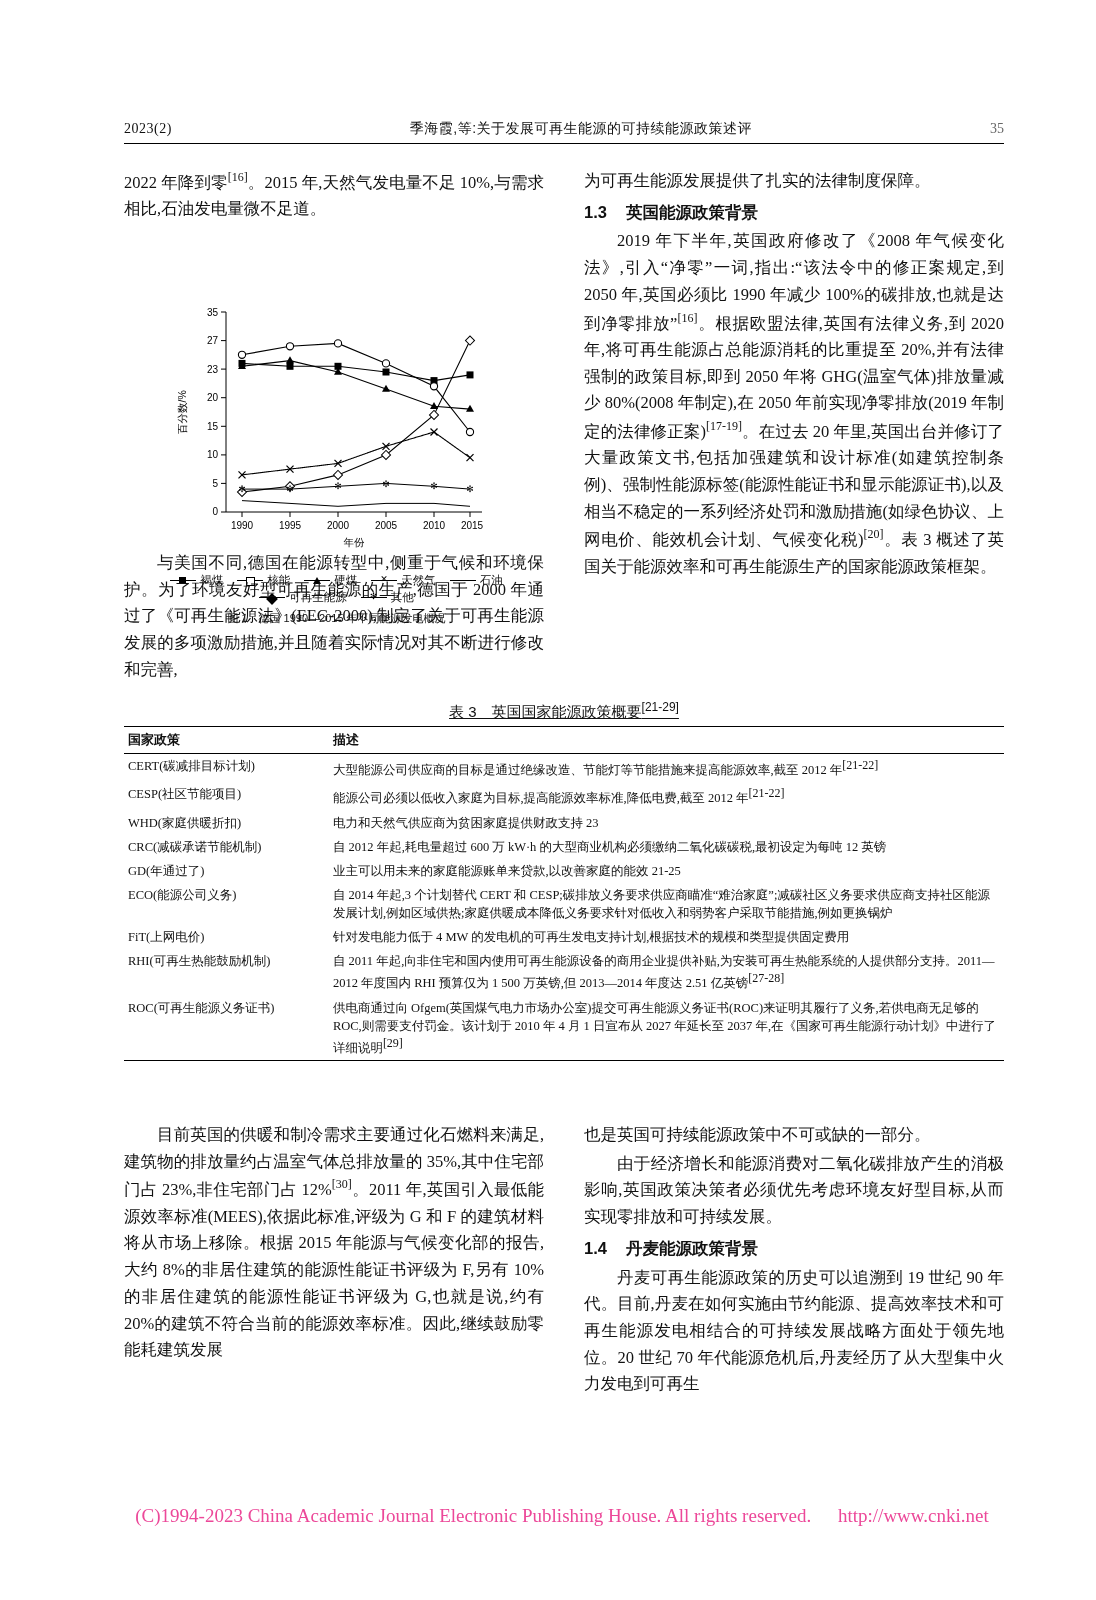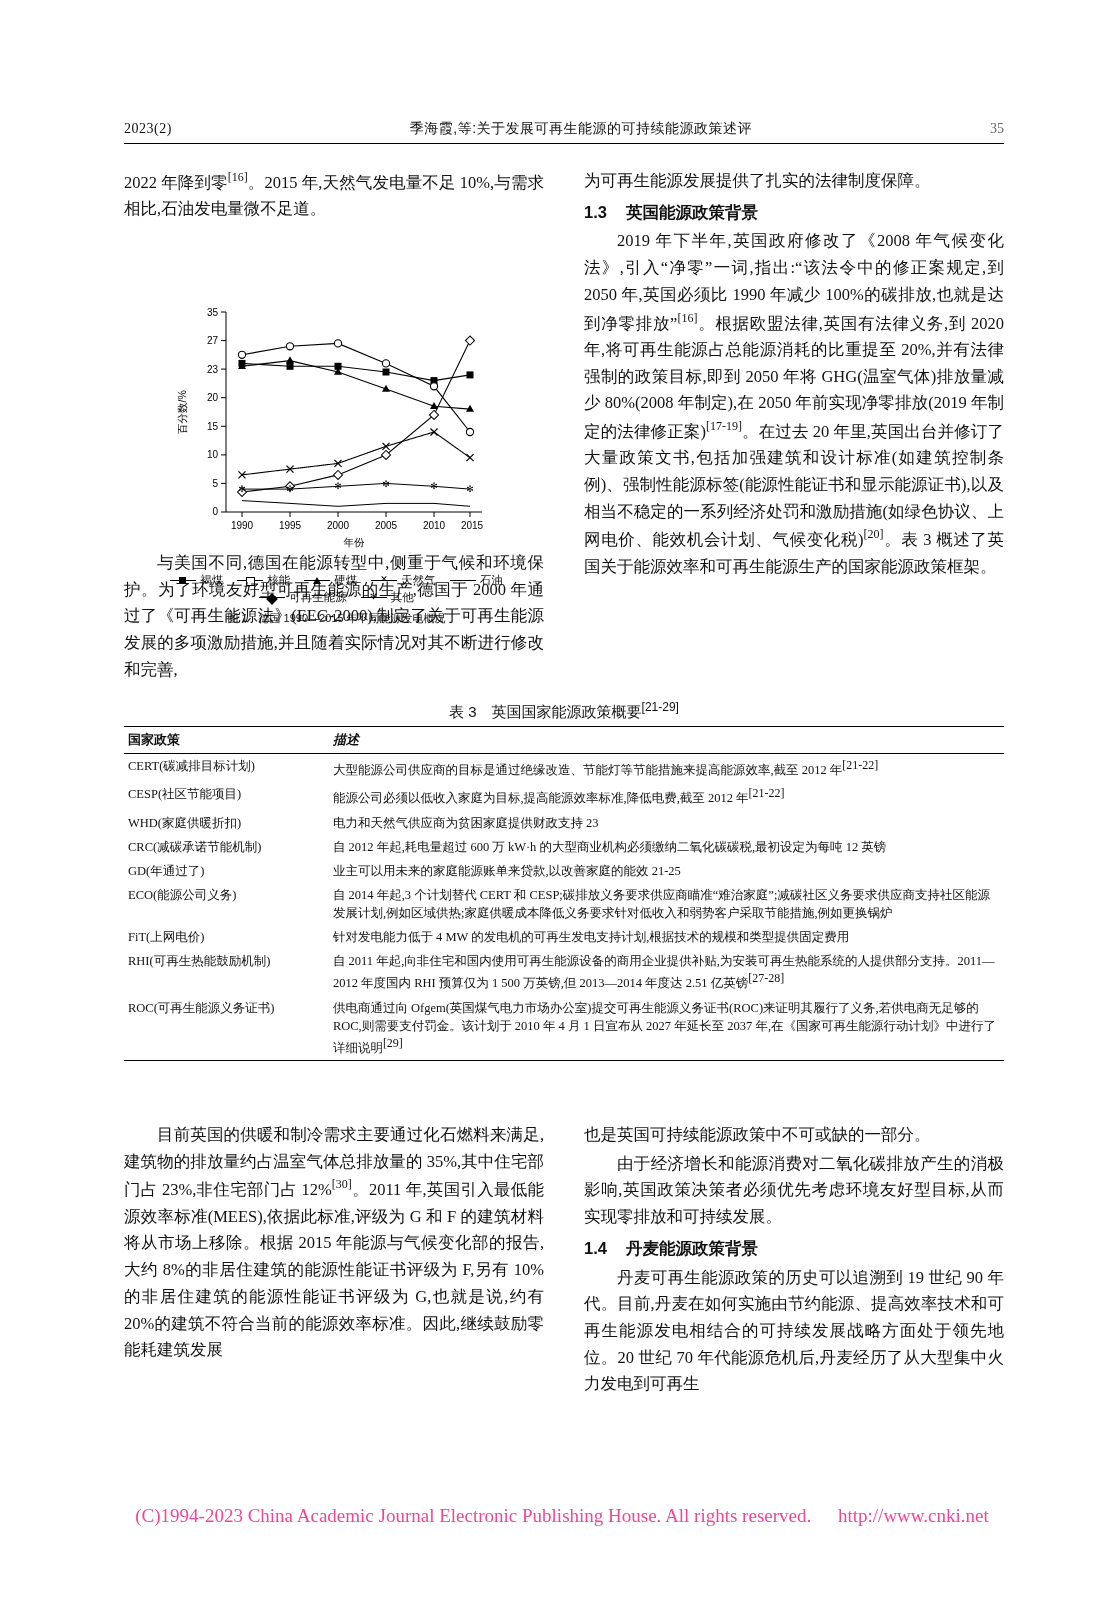--- a/index.html
+++ b/index.html
@@ -64,37 +64,38 @@
   .lgmk{position:absolute;left:9px;top:-3px;width:7px;height:7px;background:#000;}
   .lgmk.open{background:#fff;border:1px solid #000;}
   .lgmk.tri{width:0;height:0;background:none;border-left:4px solid transparent;border-right:4px solid transparent;border-bottom:7px solid #000;}
   .lgmk.dia{width:6px;height:6px;background:#000;transform:rotate(45deg);top:-2px;}
   .lgmk.x{background:none;color:#000;font-size:9px;line-height:7px;top:-4px;}
   
   .tblwrap{position:absolute;left:110px;top:700px;width:880px;}
   .tblcap{
     text-align:center;font-size:15px;margin-bottom:4px;
     font-family:"Liberation Sans", sans-serif;
+    text-decoration:underline;
   }
   table.t3{
     border-collapse:collapse;width:880px;font-size:12.5px;
   }
   table.t3 th{
     font-family:"Liberation Sans", sans-serif;
     font-weight:bold;font-size:13px;padding:4px 4px;
     border-top:1.4px solid #000;border-bottom:1px solid #000;
   }
   table.t3 td{
     padding:3px 4px;vertical-align:top;line-height:1.45;
   }
   table.t3 tr.last td{border-bottom:1.4px solid #000;}
   td.c1{width:200px;padding-left:40px;}
   td.c2{width:680px;}
   th.h1{width:200px;padding-left:60px;text-align:left;}
-  th.h2{width:680px;text-align:left;padding-left:250px;font-style:italic;}
+  th.h2{width:680px;text-align:left;padding-left:250px;}
   
   .colLb{left:110px;top:1122px;}
   .colRb{left:570px;top:1122px;}
   
   .footer{
     position:absolute;left:0;top:1505px;width:1096px;text-align:center;
     font-size:19px;color:#ec4899;font-family:"Liberation Serif", serif;
   }
   .footer .url{margin-left:22px;}
   svg text{font-family:"Liberation Sans", sans-serif;}

